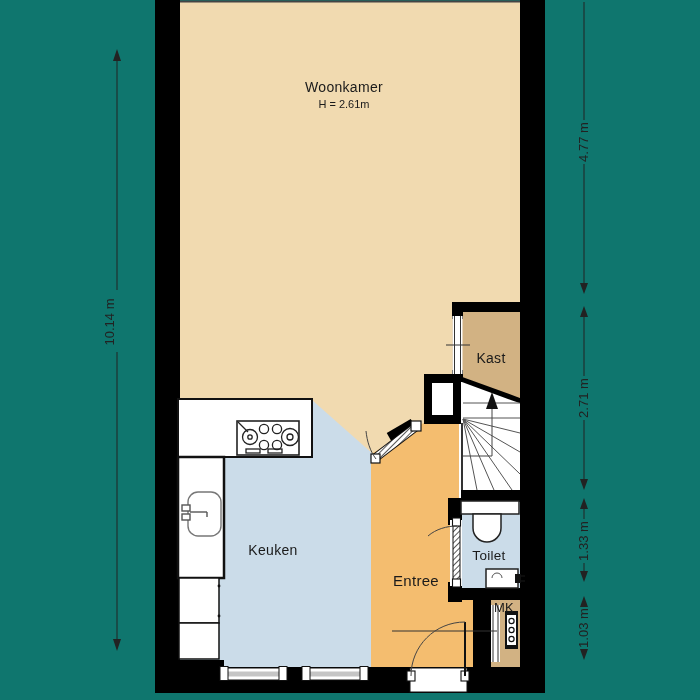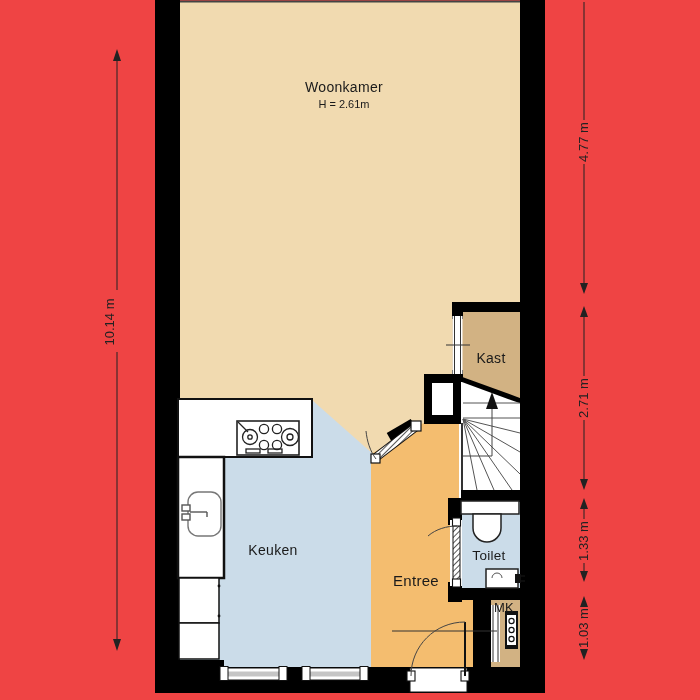--- a/index.html
+++ b/index.html
@@ -1,16 +1,16 @@
 <!DOCTYPE html>
 <html><head>
 <meta charset="utf-8">
 <style>
   html,body{margin:0;padding:0;background:#ffffff;}
-  #stage{position:relative;width:700px;height:700px;background:#ef4444;overflow:hidden;
+  #stage{position:relative;width:700px;height:700px;background:#0f766e;overflow:hidden;
          font-family:"Liberation Sans",sans-serif;}
   svg{display:block;}
   text{font-family:"Liberation Sans",sans-serif;fill:#1a1a1a;}
   .roomlabel{font-size:14px;letter-spacing:.3px;}
   .sublabel{font-size:11px;}
   .dimlabel{font-size:13px;fill:#222;}
 </style>
 </head>
 <body>
 

